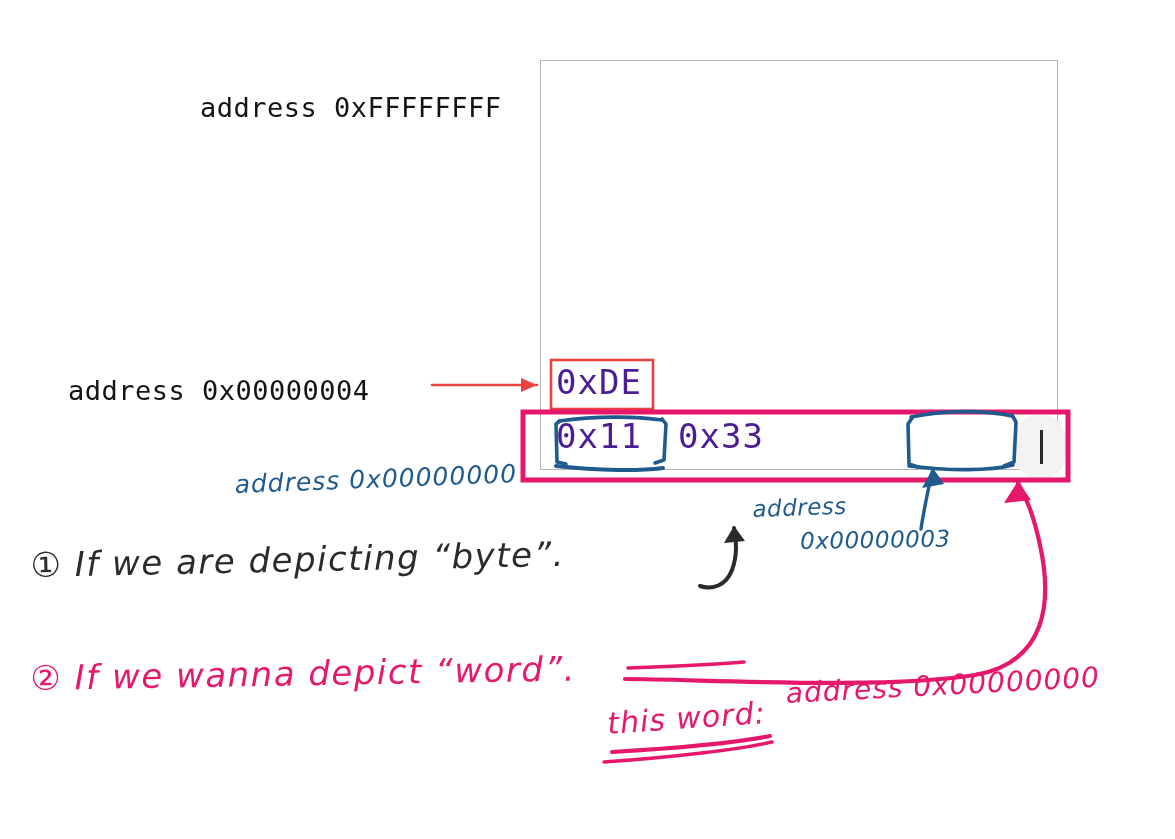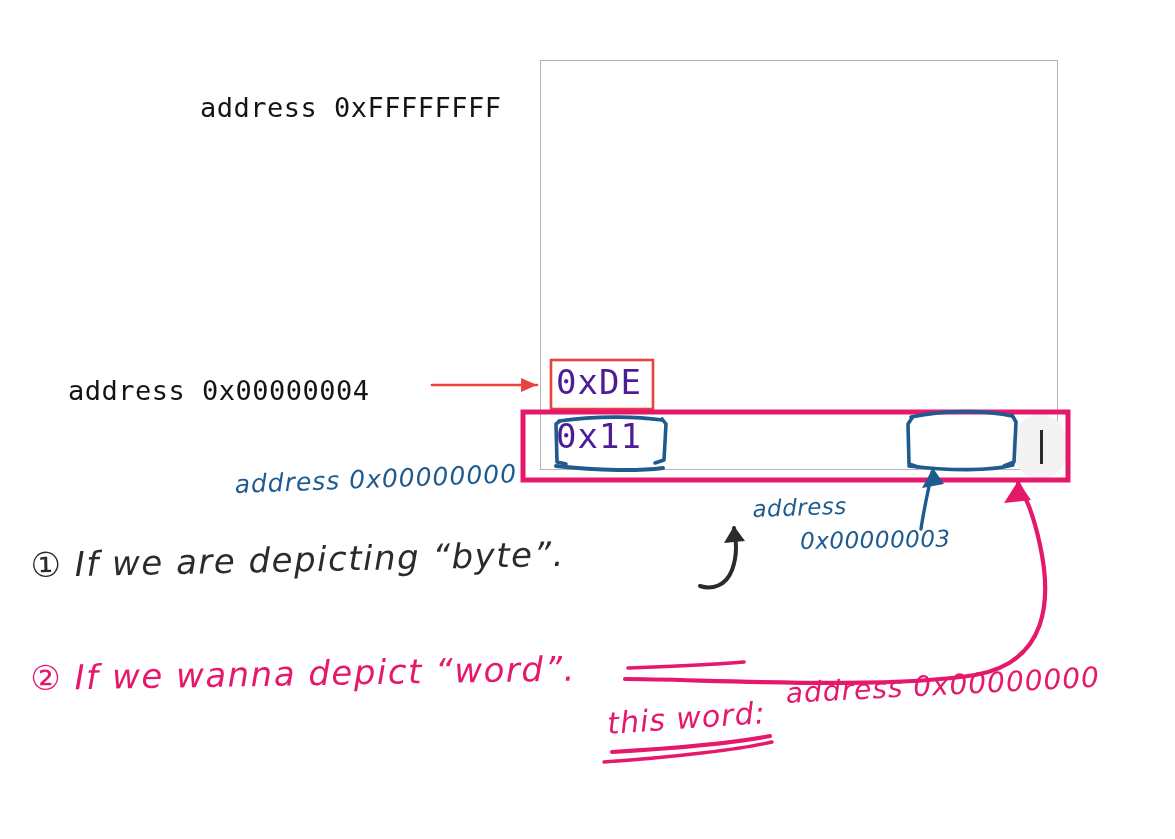--- a/index.html
+++ b/index.html
@@ -165,20 +165,21 @@
   <div class="typed label-top">address 0xFFFFFFFF</div>
 
   <div class="typed label-mid">address 0x00000004</div>
 
   <div class="hex-row row-top">
     <span class="hex-cell">0xDE</span>
   </div>
 
   <div class="hex-row row-bot">
     <span class="hex-cell">0x11</span>
+    <span class="hex-cell">0x33</span>
   </div>
 
   <div class="caret-halo"></div>
   <div class="caret"></div>
 
   <svg id="ink" viewBox="0 0 1175 839">
 
     <g>
       <line x1="432" y1="385" x2="537" y2="385" stroke="#e8433f" stroke-width="2.6" stroke-linecap="round"></line>
       <path d="M537 385 L521 378 L521 392 Z" fill="#e8433f"></path>

